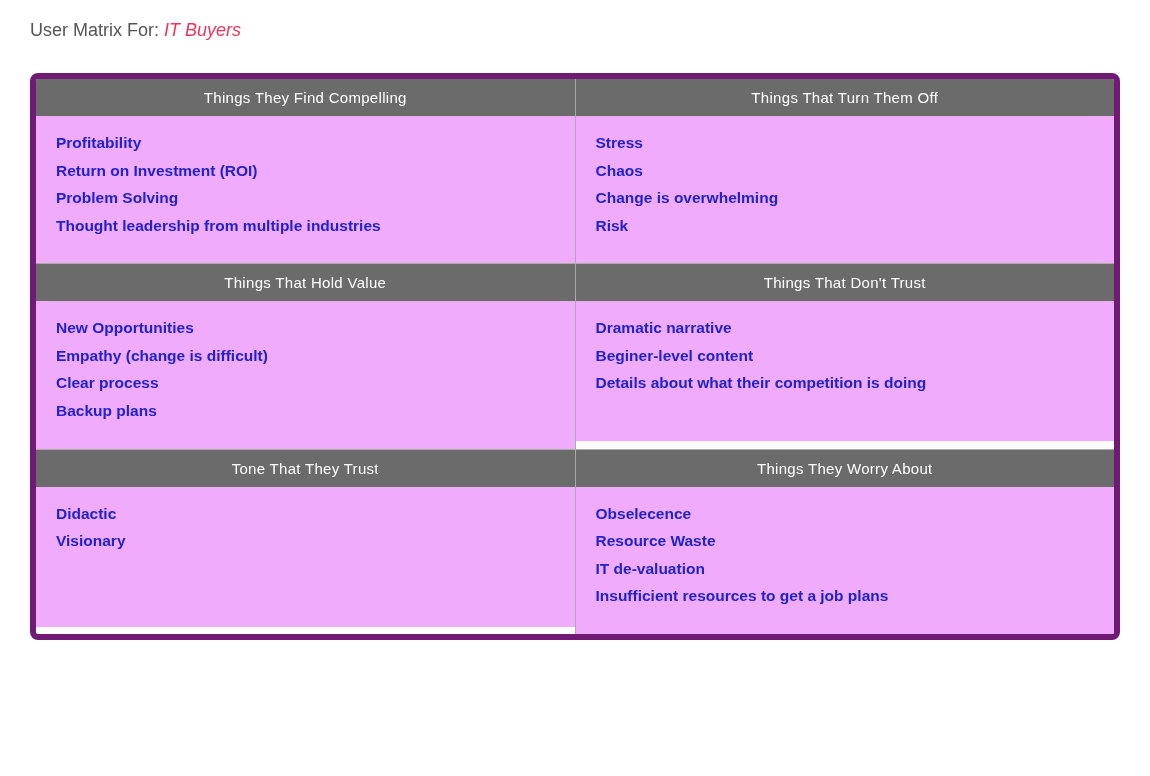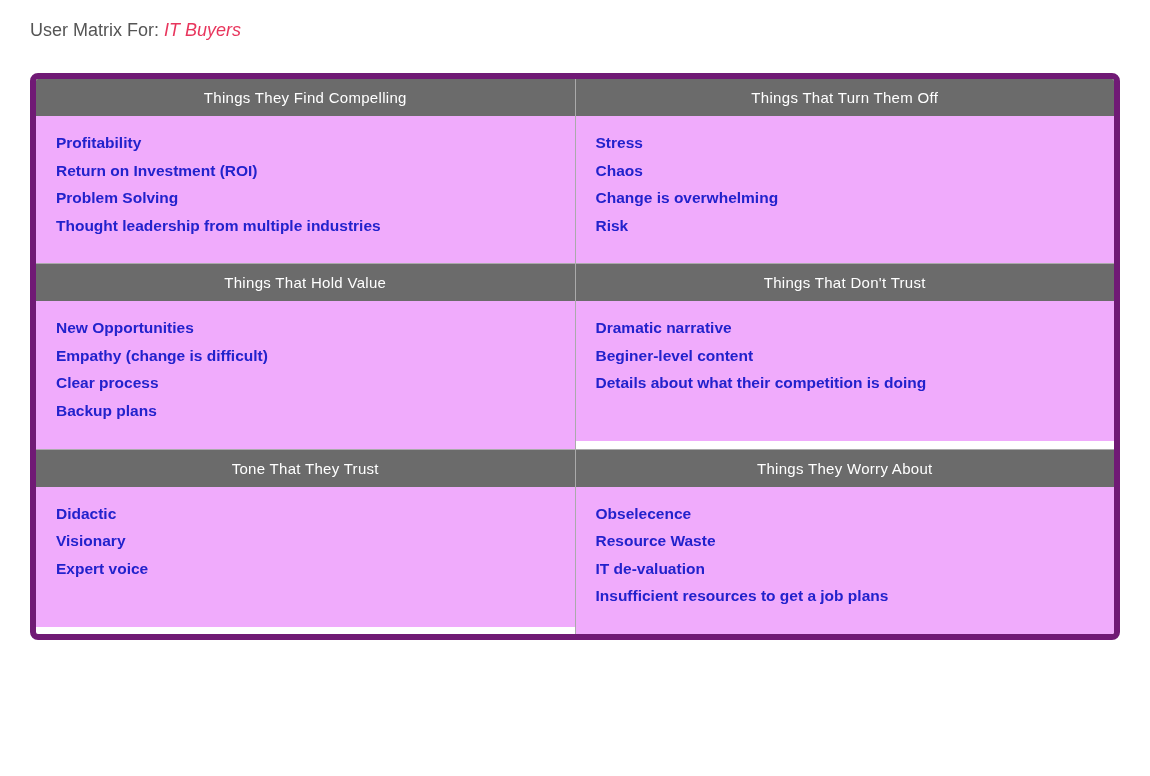--- a/index.html
+++ b/index.html
@@ -129,21 +129,20 @@
           <div class="cell-item">Details about what their competition is doing</div>
         </div>
       </div>
     </div>
     <div class="matrix-row">
       <div class="matrix-cell">
         <div class="cell-header">Tone That They Trust</div>
         <div class="cell-body">
           <div class="cell-item">Didactic</div>
           <div class="cell-item">Visionary</div>
-          <div class="cell-item">Expert voice</div>
         </div>
       </div>
       <div class="matrix-cell">
         <div class="cell-header">Things They Worry About</div>
         <div class="cell-body">
           <div class="cell-item">Obselecence</div>
           <div class="cell-item">Resource Waste</div>
           <div class="cell-item">IT de-valuation</div>
           <div class="cell-item">Insufficient resources to get a job plans</div>
         </div>

